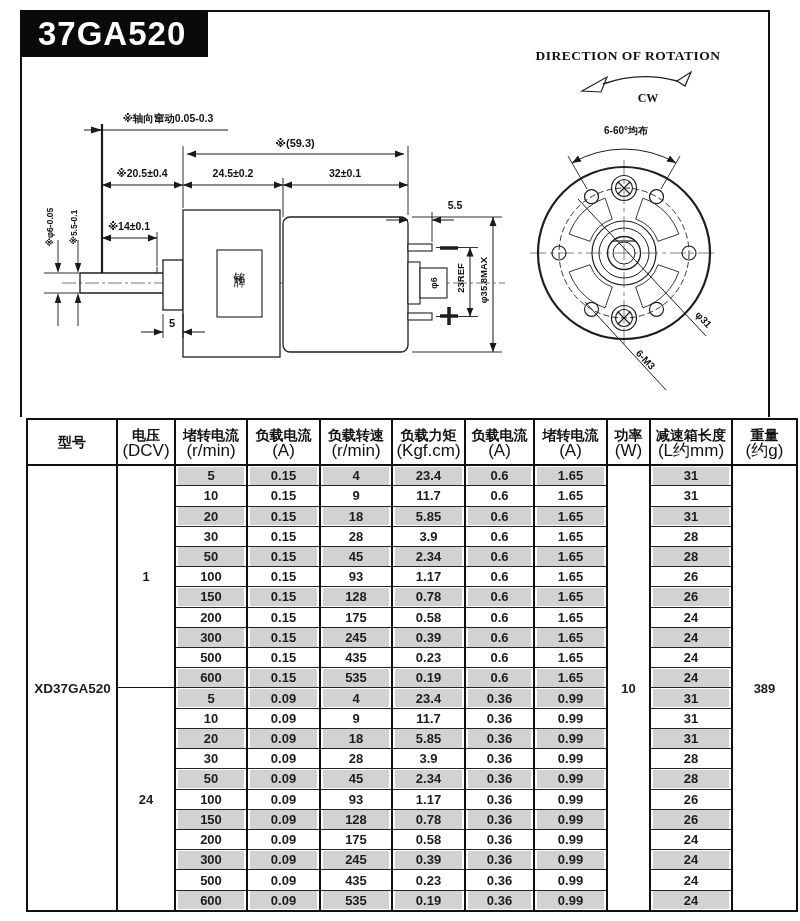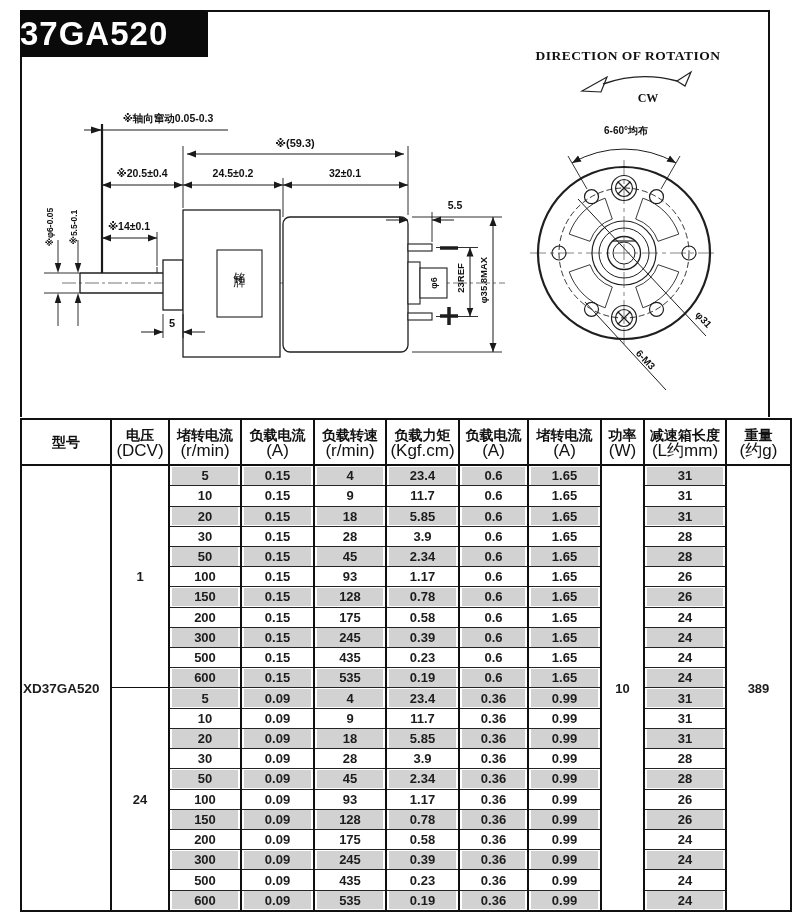--- a/index.html
+++ b/index.html
@@ -3,42 +3,43 @@
 <meta charset="utf-8">
 <style>
   html,body { margin:0; padding:0; background:#ffffff; }
   .stage {
     position:relative; width:800px; height:921px; background:#fff; overflow:hidden;
     font-family:"Liberation Sans","DejaVu Sans",sans-serif; color:#111;
   }
   .title-box {
     position:absolute; left:20px; top:10px; width:188px; height:47px;
     background:#0a0a0a; color:#fff; font-size:33px; font-weight:bold;
-    line-height:47px; padding-left:0; letter-spacing:1px; box-sizing:border-box;
+    line-height:47px; padding-left:18px; letter-spacing:1px; box-sizing:border-box;
   }
   svg.drawing { position:absolute; left:0; top:0; }
   svg text { font-family:"Liberation Sans","DejaVu Sans",sans-serif; fill:#111; }
   .table-wrap { position:absolute; left:20px; top:418px; width:770px; height:494px; }
   table#spec {
     border-collapse:collapse; table-layout:fixed; width:770px; height:494px;
     border:2px solid #101010;
+    margin-left:6px;
   }
   #spec th, #spec td {
     border-left:2px solid #101010; text-align:center; vertical-align:middle;
     padding:0; overflow:hidden; white-space:nowrap;
   }
   #spec thead th { border-bottom:2px solid #101010; }
   #spec thead tr { height:46px; }
   .h1 { font-size:14px; font-weight:bold; line-height:17px; }
   .h2 { font-size:17px; font-weight:normal; line-height:13px; }
   #spec td { font-size:13px; font-weight:bold; color:#1c1c1c; }
   #spec td.data { border-top:1px solid #242424; background-clip:content-box; padding:1px 2px; }
   #spec tbody tr:first-child td.data { border-top:none; }
   #spec td.shaded { background-color:#d2d2d2; }
-  #spec td.model { text-align:left; font-size:13.5px; padding-left:1px; font-weight:bold; }
+  #spec td.model { text-align:center; font-size:13.5px; padding-left:1px; font-weight:bold; }
   #spec td.volt24 { border-top:1.5px solid #101010; }
 </style>
 </head>
 <body>
 
 <div class="stage">
 
   <div class="title-box">
     <span>37GA520</span>
   </div>

